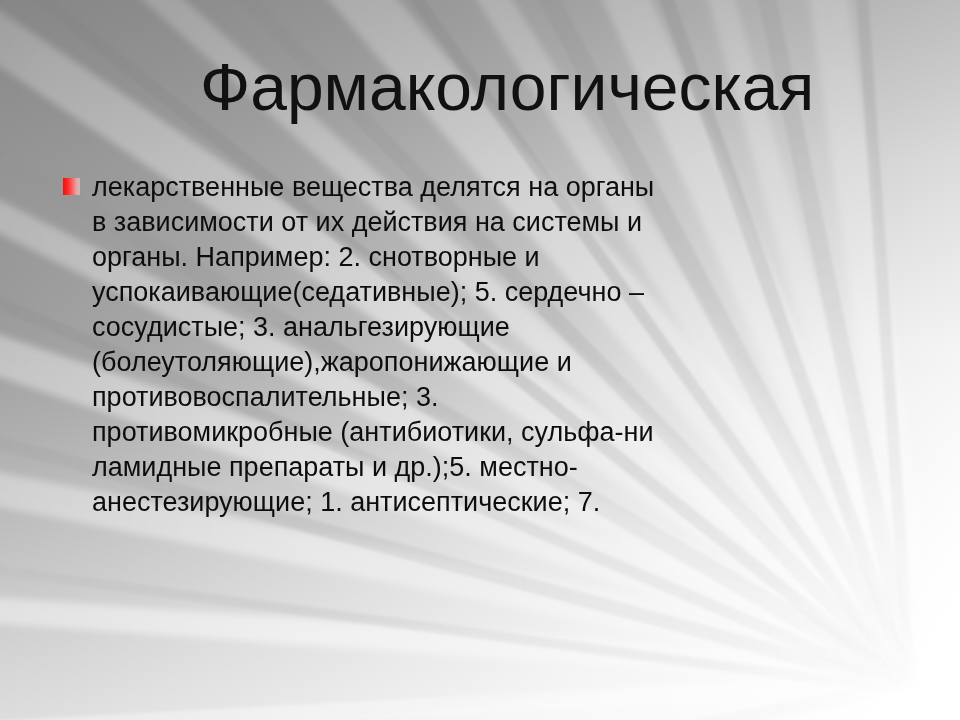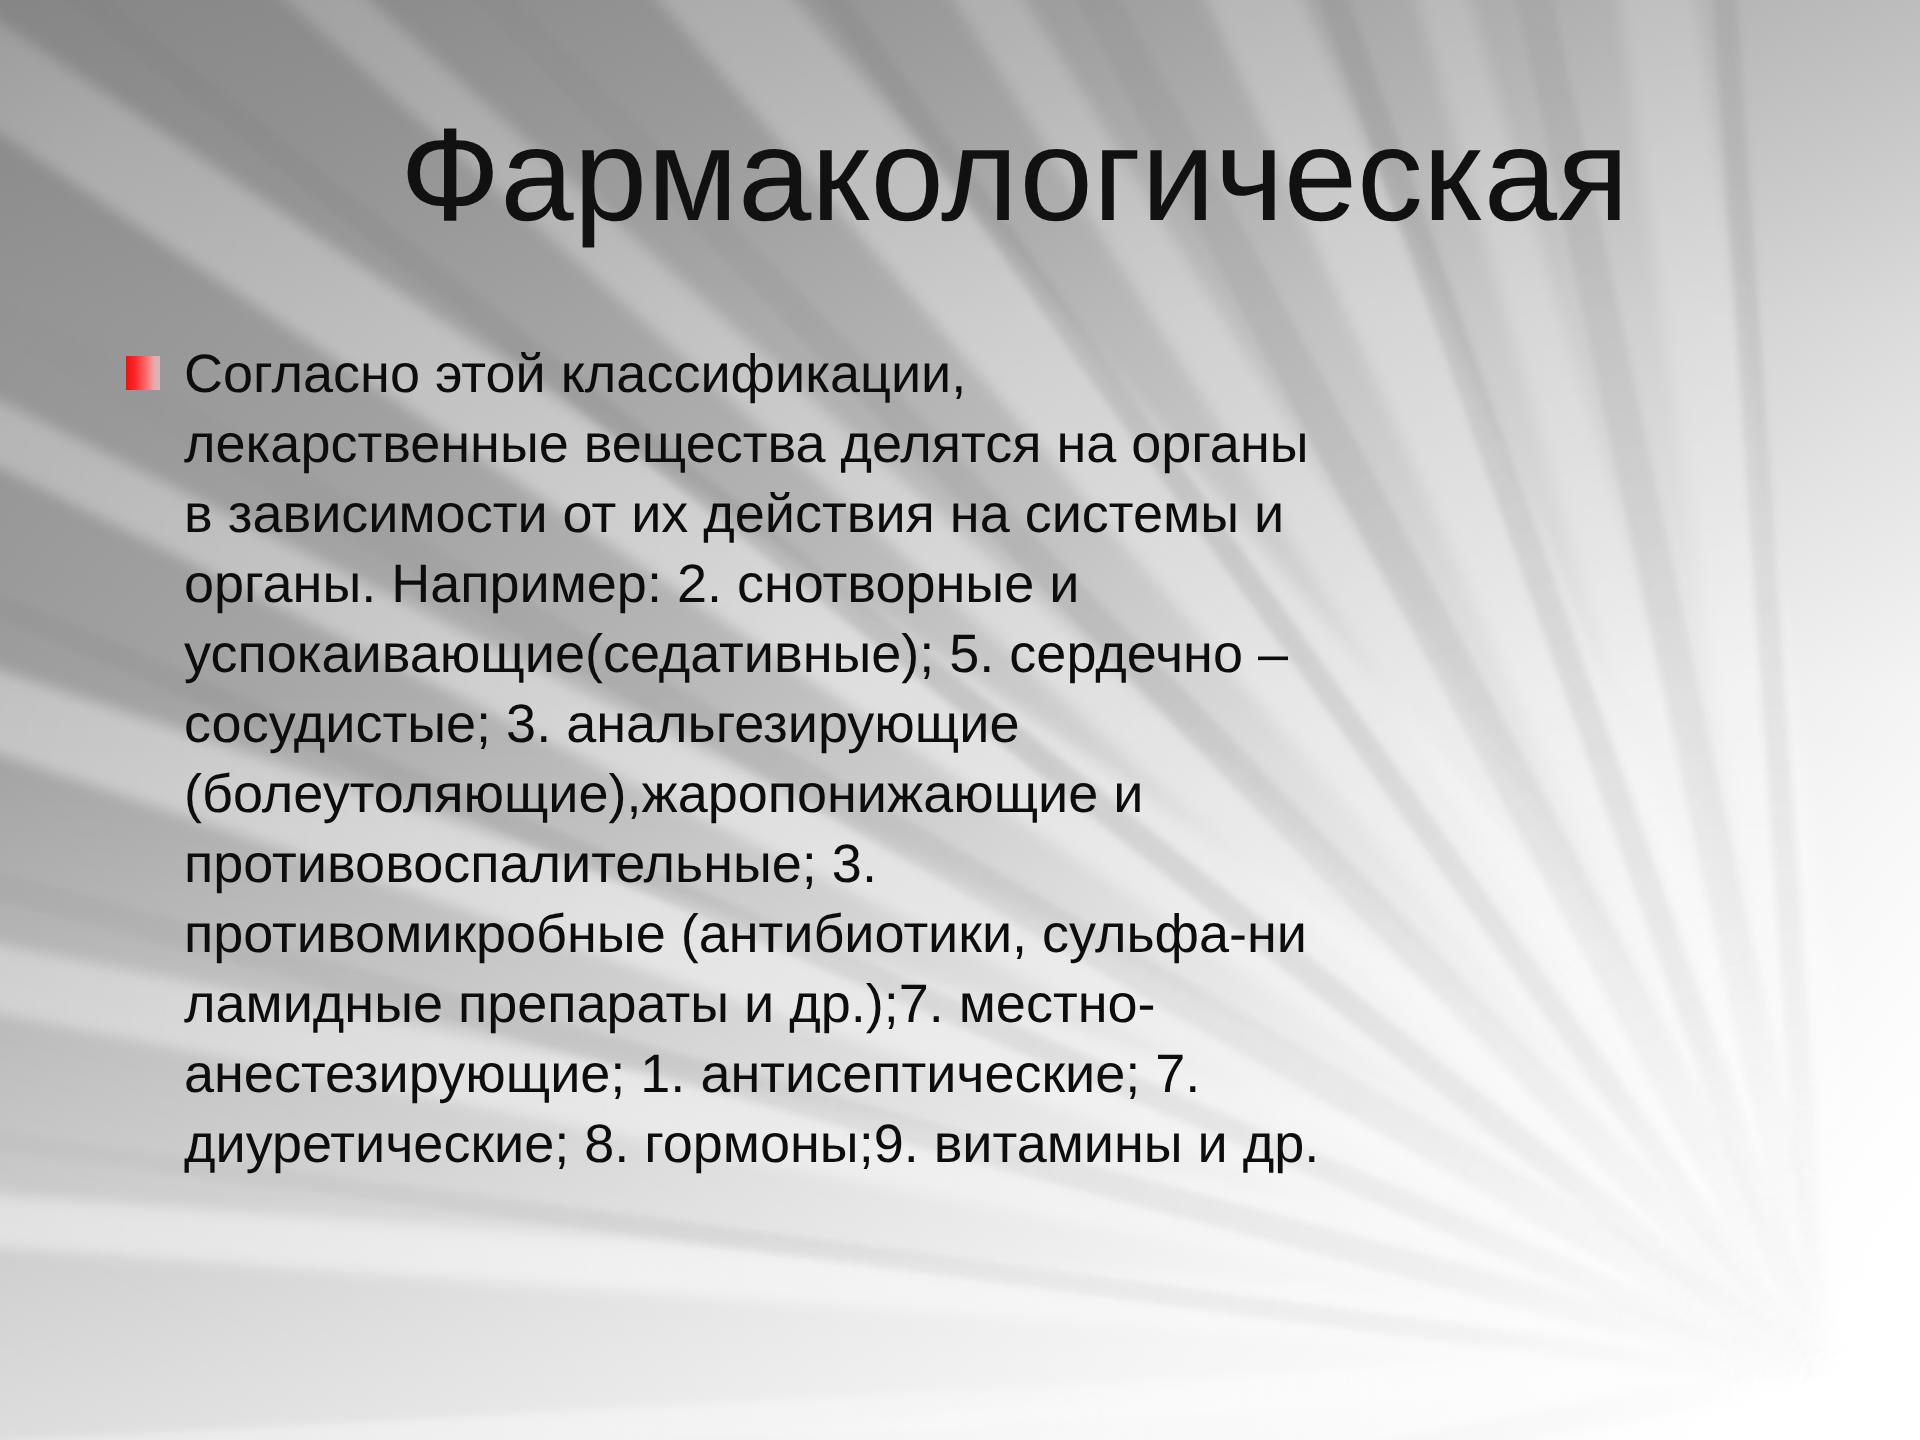--- a/index.html
+++ b/index.html
@@ -162,29 +162,27 @@
       </div>
     <div class="bg-shade"></div>
   </div>
 
   <div class="title">Фармакологическая</div>
 
   <div class="body-block">
     <div class="bullet-row">
       <span class="bullet-marker"></span>
       <div class="body-text" id="body-text">
-          <span class="ln">Согласно этой классификации,</span>
           <span class="ln">лекарственные вещества делятся на органы</span>
           <span class="ln">в зависимости от их действия на системы и</span>
           <span class="ln">органы. Например: 2. снотворные и</span>
           <span class="ln">успокаивающие(седативные); 5. сердечно –</span>
           <span class="ln">сосудистые; 3. анальгезирующие</span>
           <span class="ln">(болеутоляющие),жаропонижающие и</span>
           <span class="ln">противовоспалительные; 3.</span>
           <span class="ln">противомикробные (антибиотики, сульфа-ни</span>
-          <span class="ln">ламидные препараты и др.);7. местно-</span>
+          <span class="ln">ламидные препараты и др.);5. местно-</span>
           <span class="ln">анестезирующие; 1. антисептические; 7.</span>
-          <span class="ln">диуретические; 8. гормоны;9. витамины и др.</span>
         </div>
     </div>
   </div>
 
 </div>
 
 </body></html>

